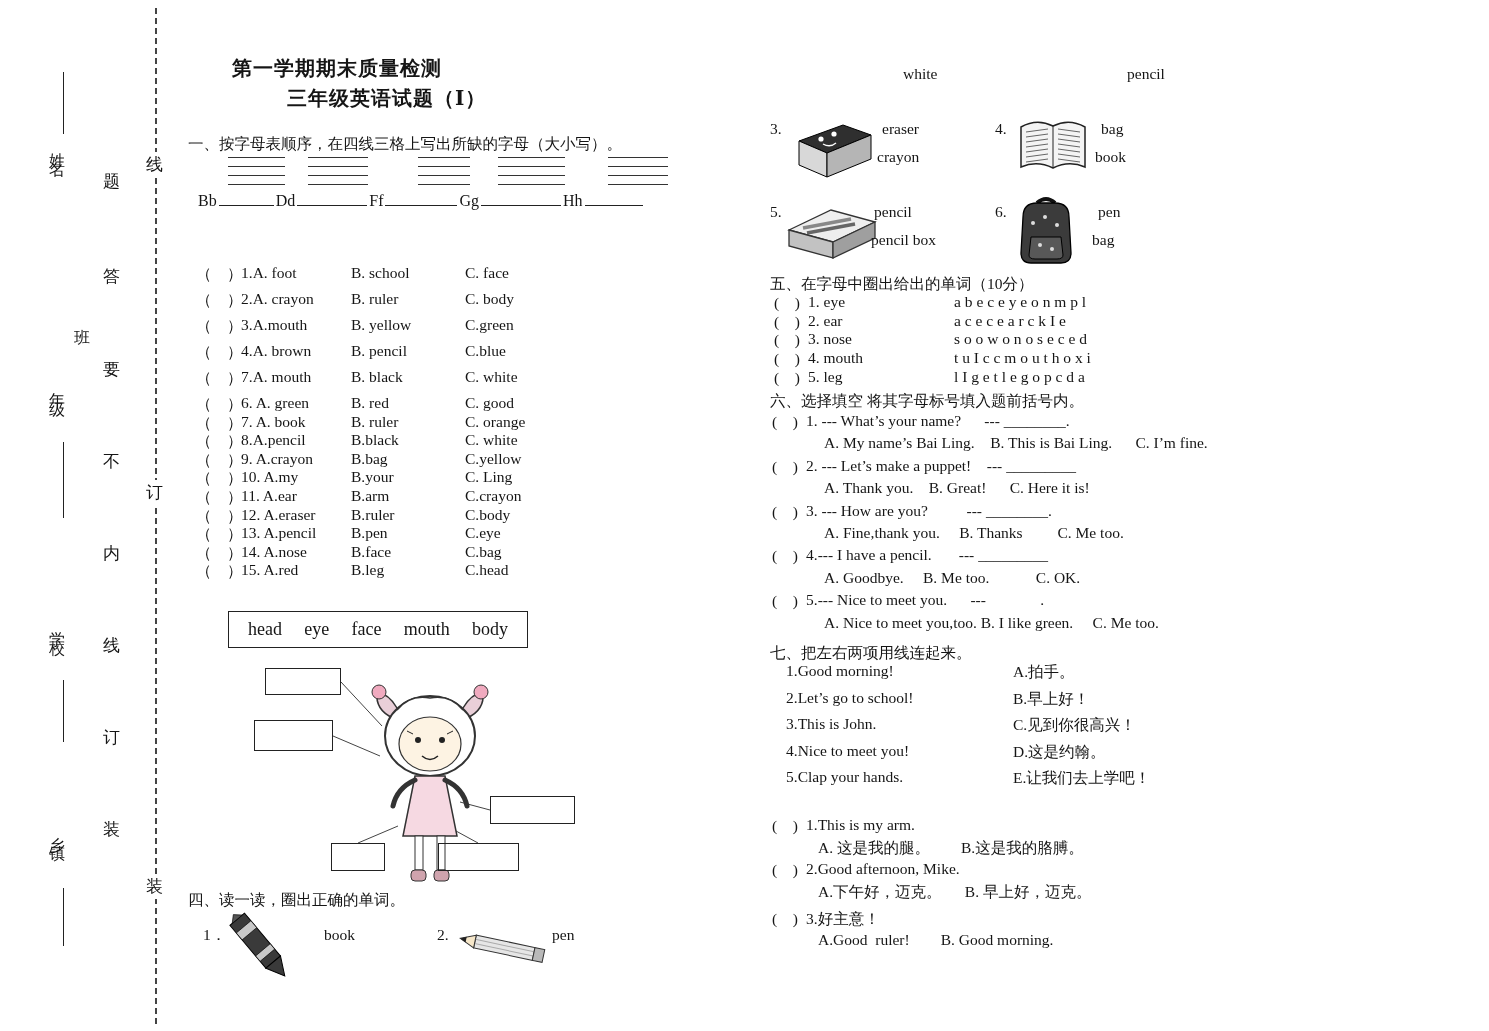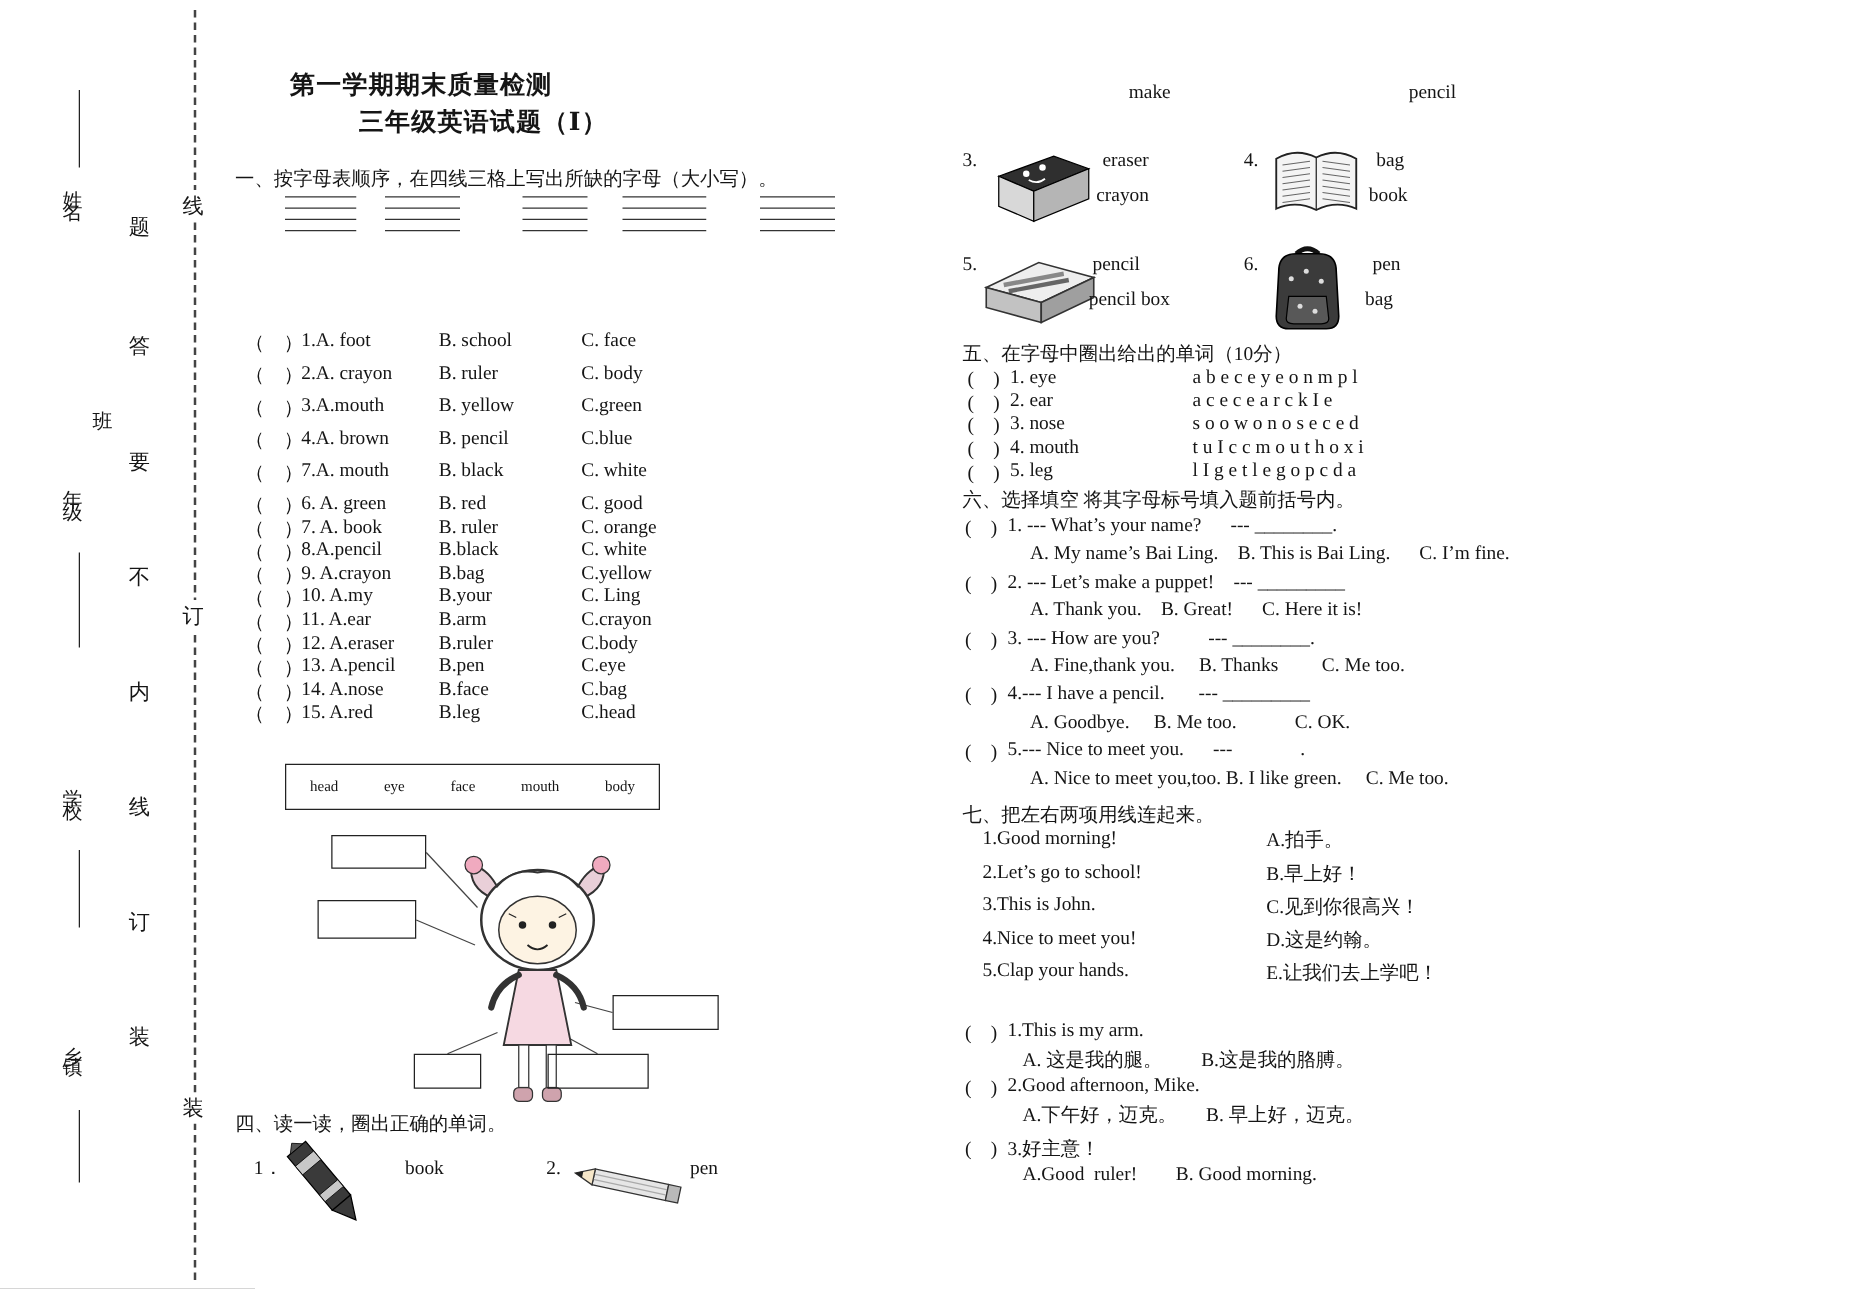--- a/index.html
+++ b/index.html
@@ -17,21 +17,21 @@
 .dash{position:absolute;width:0;border-left:2px dashed #444}
 .grid4{position:absolute;height:28px;
   background-image:linear-gradient(#333,#333),linear-gradient(#333,#333),linear-gradient(#333,#333),linear-gradient(#333,#333);
   background-size:100% 1px;background-repeat:no-repeat;background-position:0 0,0 9px,0 18px,0 27px}
 .lrow{position:absolute;font-size:16px;white-space:nowrap}
 .ln{display:inline-block;height:14px;border-bottom:1px solid #222;margin:0 2px}
 .list2{position:absolute;width:440px;font-size:15.5px}
 .row2{display:grid;grid-template-columns:45px 110px 114px auto}
 .r26{height:26px}.r18{height:18.6px}
 .wordbox{position:absolute;width:300px;height:37px;border:1.3px solid #222;display:flex;align-items:center;
-  justify-content:space-between;padding:0 19px;font-size:12px}
+  justify-content:space-between;padding:0 19px;font-size:18px}
 .fig{position:absolute;width:370px;height:248px}
 .abox{position:absolute;border:1.3px solid #222}
 .list5{position:absolute;font-size:15.5px}
 .r5{display:grid;grid-template-columns:34px 146px auto;height:18.7px;white-space:pre}
 .list6{position:absolute;font-size:15.5px}
 .r6q{display:grid;grid-template-columns:34px auto;height:22.4px}
 .r6a{height:22.4px;padding-left:52px}
 .list7{position:absolute;font-size:15.5px}
 .r7{display:grid;grid-template-columns:227px auto;height:26.6px}
 .list8{position:absolute;font-size:15.5px}
@@ -70,20 +70,23 @@
 
   <div class="t b" style="left:232px;top:56px;font-size:20px;letter-spacing:1px">第一学期期末质量检测</div>
   <div class="t b" style="left:287px;top:86px;font-size:20px;letter-spacing:1px">三年级英语试题（Ⅰ）</div>
 
   <div class="t" style="left:188px;top:134px">一、按字母表顺序，在四线三格上写出所缺的字母（大小写）。</div>
   <div class="grid4" style="left:228px;top:157px;width:57px"></div>
   <div class="grid4" style="left:308px;top:157px;width:60px"></div>
   <div class="grid4" style="left:418px;top:157px;width:52px"></div>
   <div class="grid4" style="left:498px;top:157px;width:67px"></div>
   <div class="grid4" style="left:608px;top:157px;width:60px"></div>
+  <div class="lrow" style="left:198px;top:192px">
+    <span>Bb</span><span class="ln" style="width:55px"></span><span>Dd</span><span class="ln" style="width:70px"></span><span>Ff</span><span class="ln" style="width:72px"></span><span>Gg</span><span class="ln" style="width:80px"></span><span>Hh</span><span class="ln" style="width:58px"></span>
+  </div>
 
   <div class="list2" style="left:196px;top:264px">
     <div class="row2 r26">
         <span>（　）</span>
         <span>1.A. foot</span>
         <span>B. school</span>
         <span>C. face</span>
       </div>
     <div class="row2 r26">
         <span>（　）</span>
@@ -234,21 +237,21 @@
       <rect x="20" y="21" width="60" height="13" fill="#e6e6e6" stroke="#333"></rect>
       <line x1="20" y1="25.3" x2="80" y2="25.3" stroke="#aaa"></line>
       <line x1="20" y1="29.6" x2="80" y2="29.6" stroke="#aaa"></line>
       <path d="M20 21 L5 27.5 L20 34 Z" fill="#f6e7c9" stroke="#333"></path>
       <path d="M11 24.6 L5 27.5 L11 30.4 Z" fill="#222"></path>
       <rect x="80" y="21" width="10" height="13" fill="#b9b9b9" stroke="#333"></rect>
     </g>
   </svg>
   <div class="t" style="left:552px;top:925px">pen</div>
 
-  <div class="t" style="left:903px;top:64px">make</div>
+  <div class="t" style="left:903px;top:64px">white</div>
   <div class="t" style="left:1127px;top:64px">pencil</div>
 
   <div class="t" style="left:770px;top:119px">3.</div>
   <svg class="abs" style="left:787px;top:115px" width="92" height="72" viewBox="0 0 92 72">
     <path d="M12 26 L56 10 L84 20 L40 38 Z" fill="#2f2f2f" stroke="#000"></path>
     <path d="M12 26 L40 38 L40 62 L12 50 Z" fill="#d8d8d8" stroke="#000"></path>
     <path d="M40 38 L84 20 L84 44 L40 62 Z" fill="#b5b5b5" stroke="#000"></path>
     <circle cx="34" cy="24" r="2.6" fill="#fff"></circle>
     <circle cx="47" cy="19" r="2.6" fill="#fff"></circle>
     <path d="M36 29 q7 4 13 -1" stroke="#fff" fill="none" stroke-width="1.4"></path>

